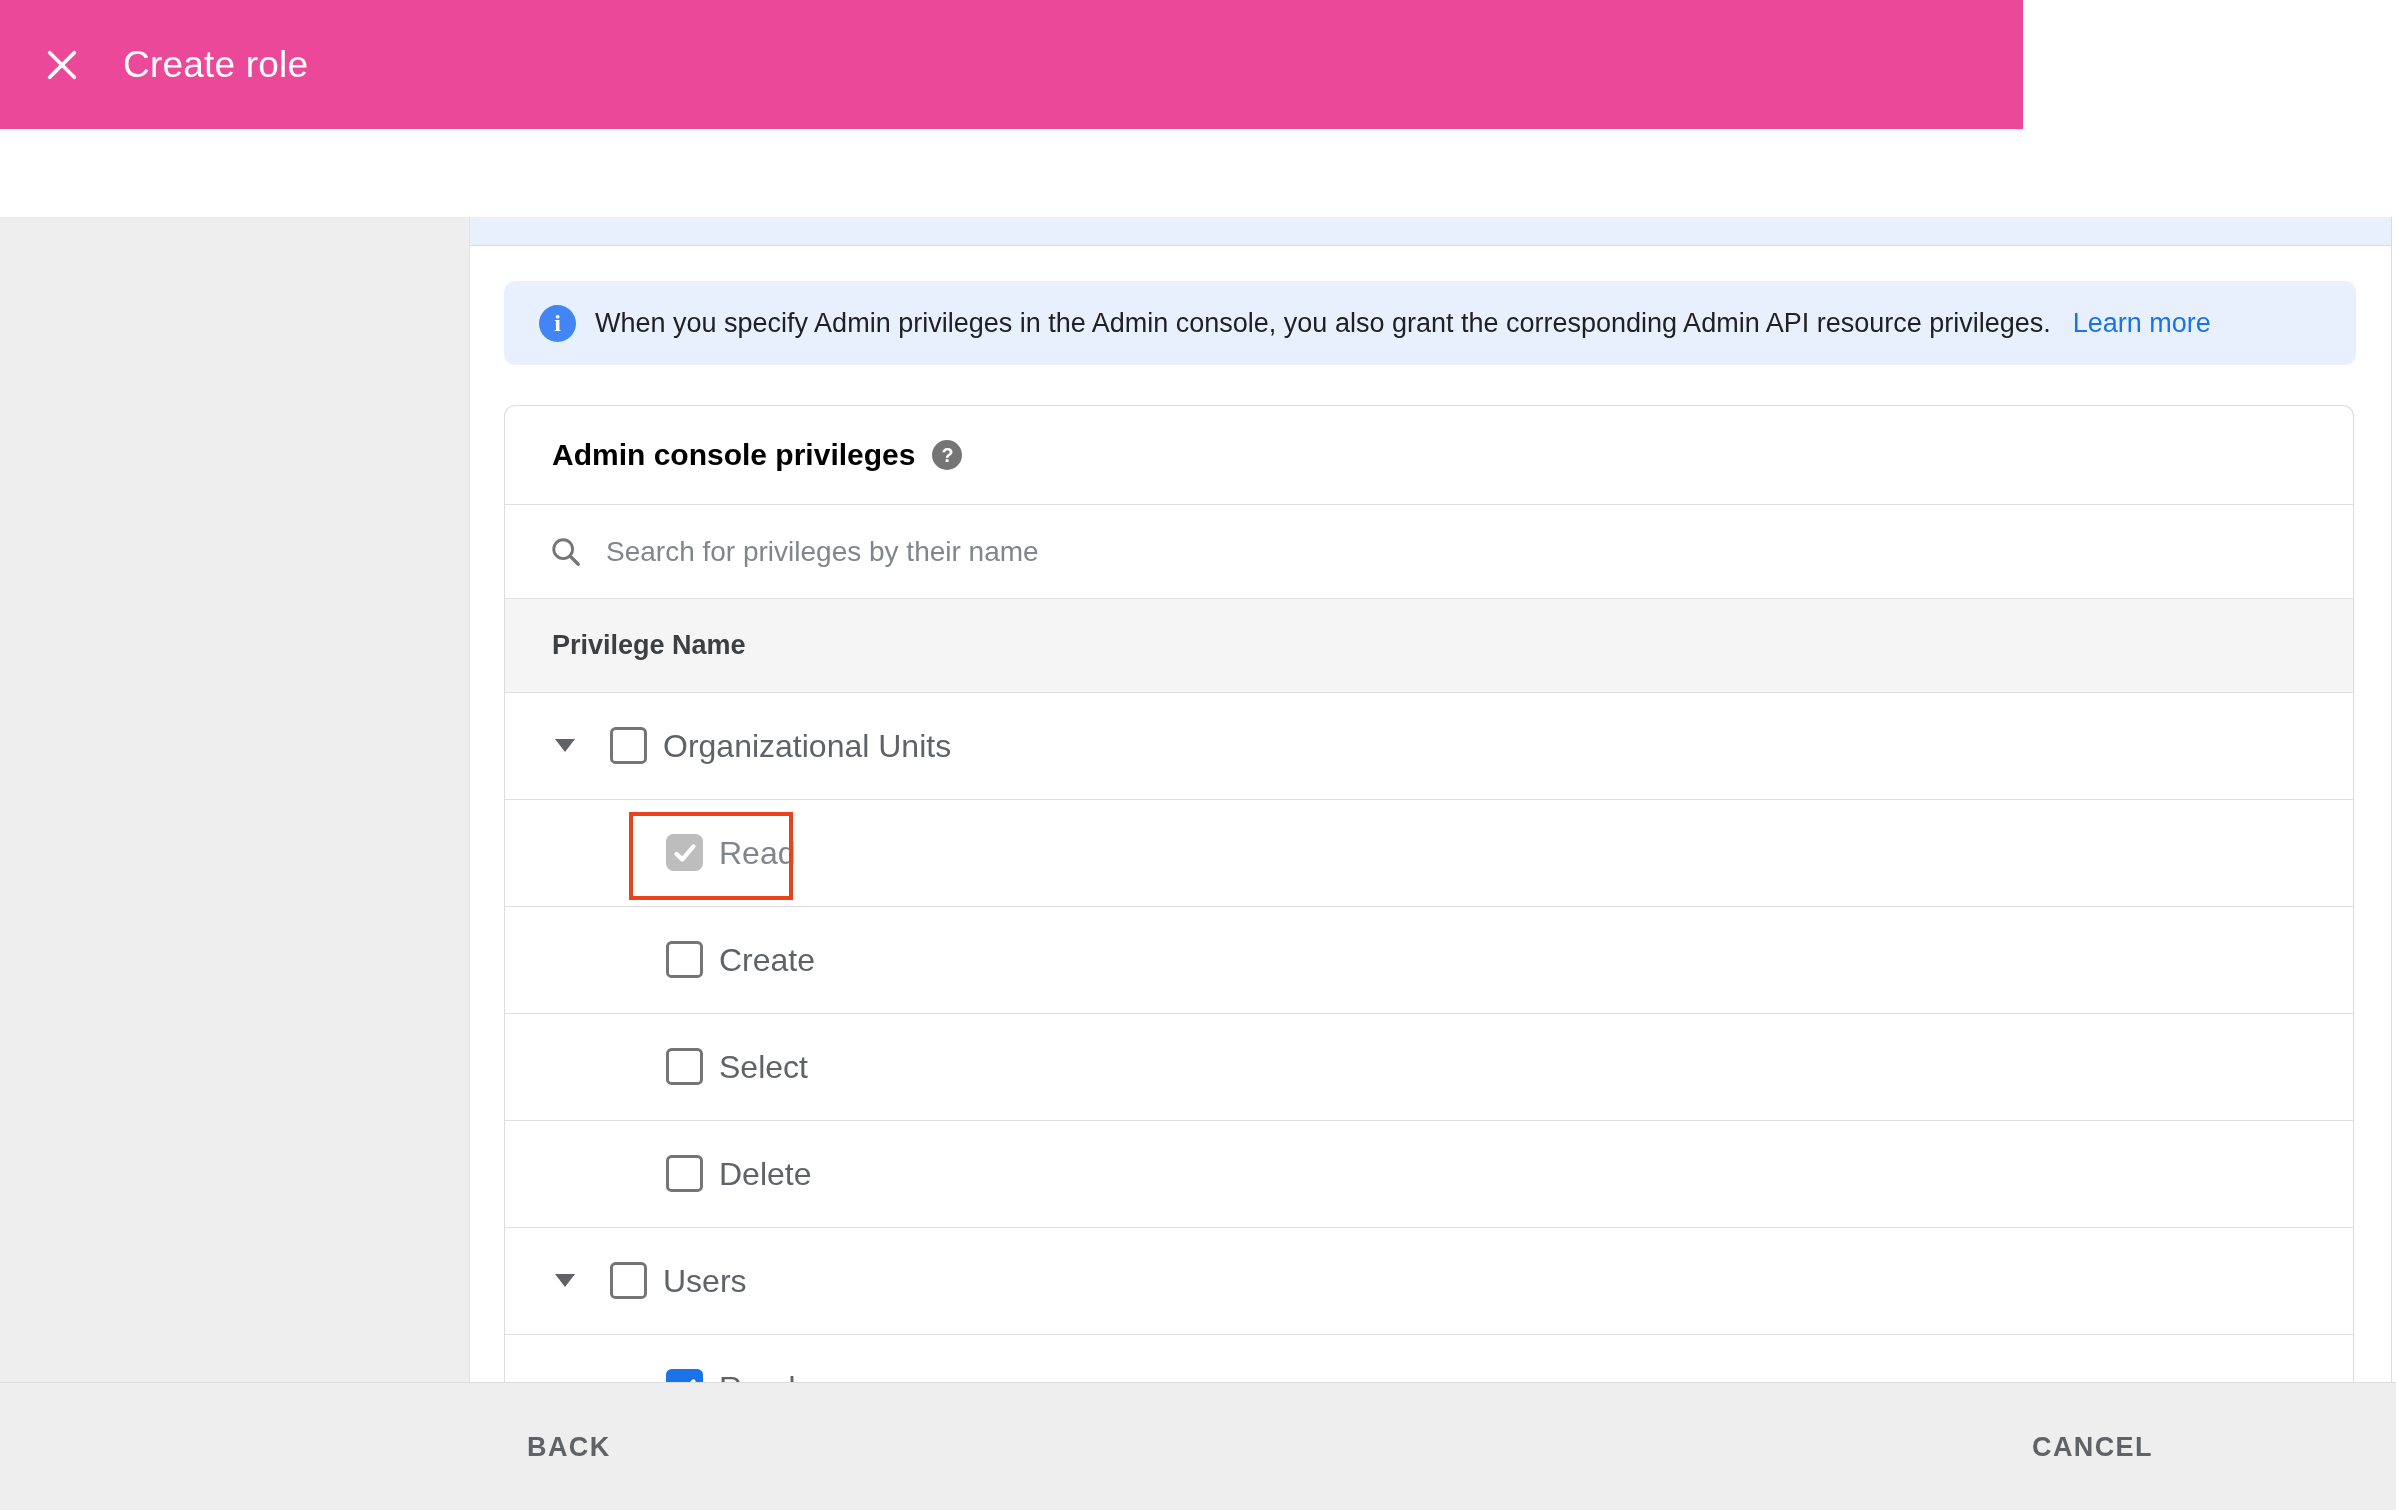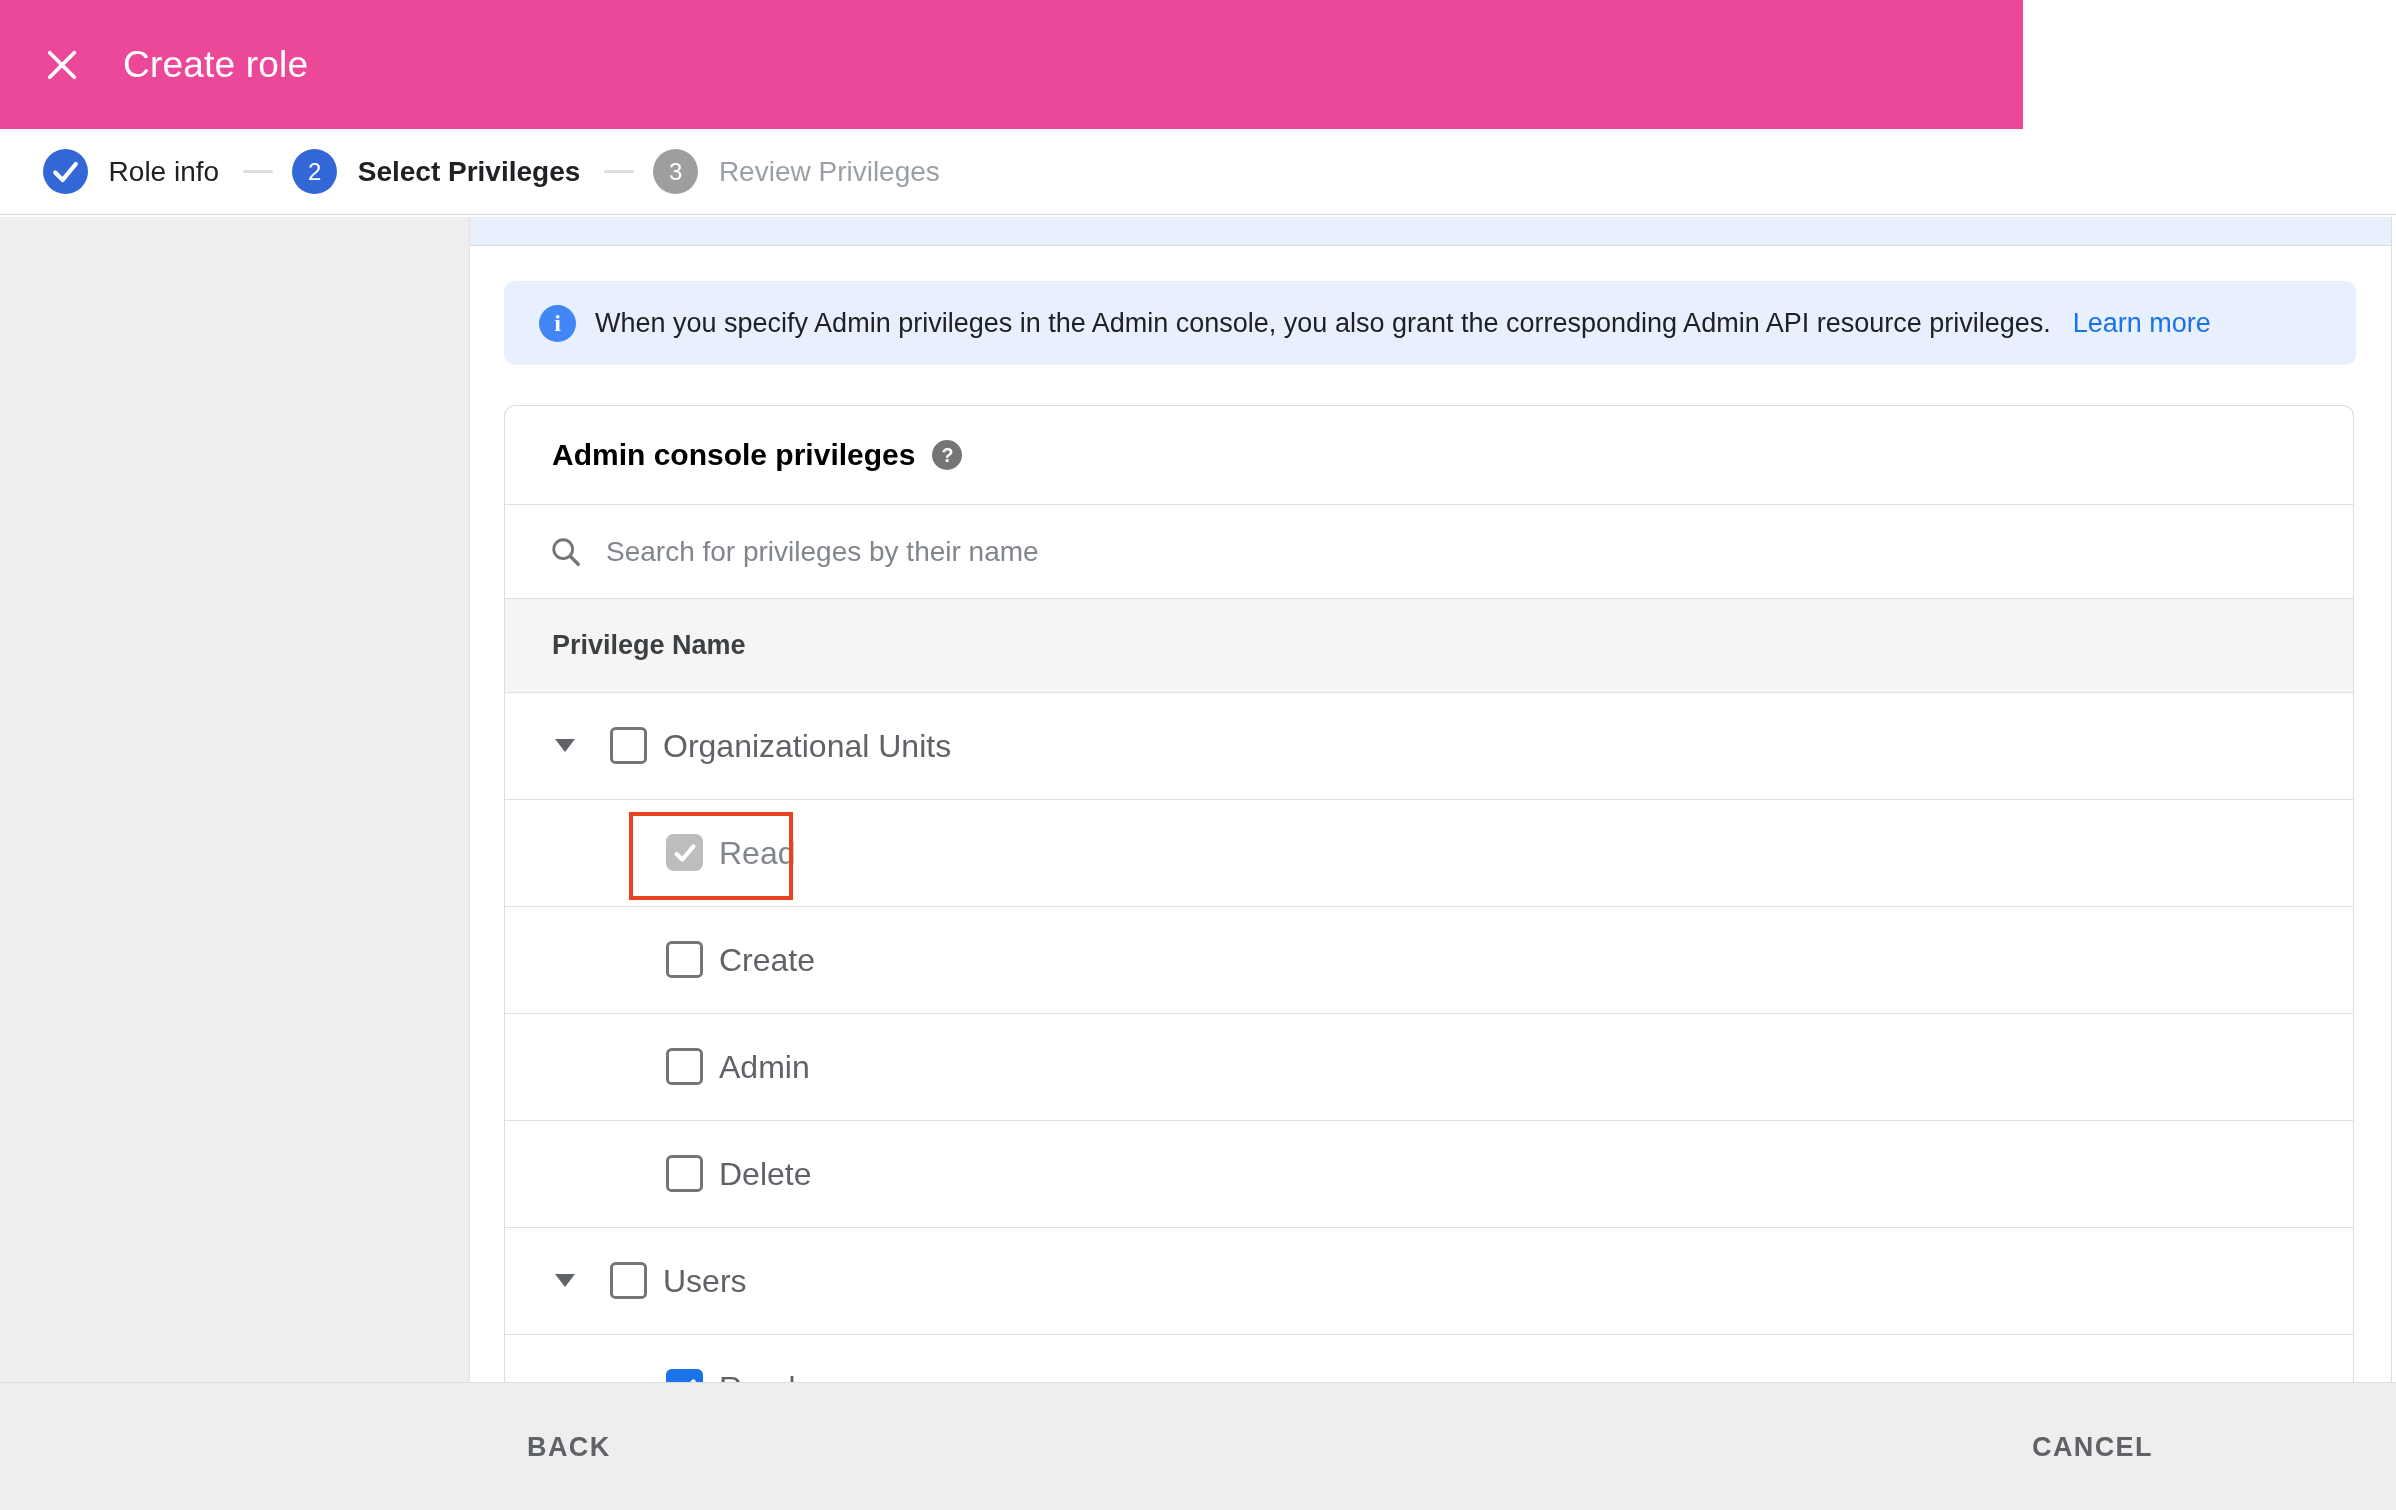--- a/index.html
+++ b/index.html
@@ -98,40 +98,20 @@
   <div class="app-header">
     <div class="close-btn">
       <svg width="34" height="34" viewBox="0 0 36 36">
         <line x1="5" y1="5" x2="31" y2="31" stroke="#ffffff" stroke-width="4" stroke-linecap="round"></line>
         <line x1="31" y1="5" x2="5" y2="31" stroke="#ffffff" stroke-width="4" stroke-linecap="round"></line>
       </svg>
     </div>
     <div class="app-title">Create role</div>
   </div>
 
-  <div class="stepper">
-    <div class="step">
-      <div class="step-circle blue">
-        <svg width="45" height="45" viewBox="0 0 48 48">
-          <polyline points="13,25 21,33 35,16" fill="none" stroke="#ffffff" stroke-width="4.5" stroke-linecap="round" stroke-linejoin="round"></polyline>
-        </svg>
-      </div>
-      <div class="step-label">Role info</div>
-    </div>
-    <div class="step-dash"></div>
-    <div class="step">
-      <div class="step-circle blue">2</div>
-      <div class="step-label current">Select Privileges</div>
-    </div>
-    <div class="step-dash"></div>
-    <div class="step">
-      <div class="step-circle gray">3</div>
-      <div class="step-label upcoming">Review Privileges</div>
-    </div>
-  </div>
 
   <div class="sidebar"></div>
   <div class="content"></div>
   <div class="scrolled-remnant"></div>
   <div class="scroll-gutter"></div>
 
   <div class="banner">
     <div class="info-icon">i</div>
     <div class="banner-text">When you specify Admin privileges in the Admin console, you also grant the corresponding Admin API resource privileges.</div>
     <div class="banner-link">Learn more</div>
@@ -164,21 +144,21 @@
           </span>
           <span class="row-label disabled" style="left: 214px;">Read</span>
           <div class="highlight"></div>
         </div>
         <div class="row">
           <span class="cb" style="left: 161px;"></span>
           <span class="row-label" style="left: 214px;">Create</span>
         </div>
         <div class="row">
           <span class="cb" style="left: 161px;"></span>
-          <span class="row-label" style="left: 214px;">Admin</span>
+          <span class="row-label" style="left: 214px;">Select</span>
         </div>
         <div class="row">
           <span class="cb" style="left: 161px;"></span>
           <span class="row-label" style="left: 214px;">Delete</span>
         </div>
         <div class="row">
           <span class="tri"></span>
           <span class="cb" style="left: 105px;"></span>
           <span class="row-label" style="left: 158px;">Users</span>
         </div>

